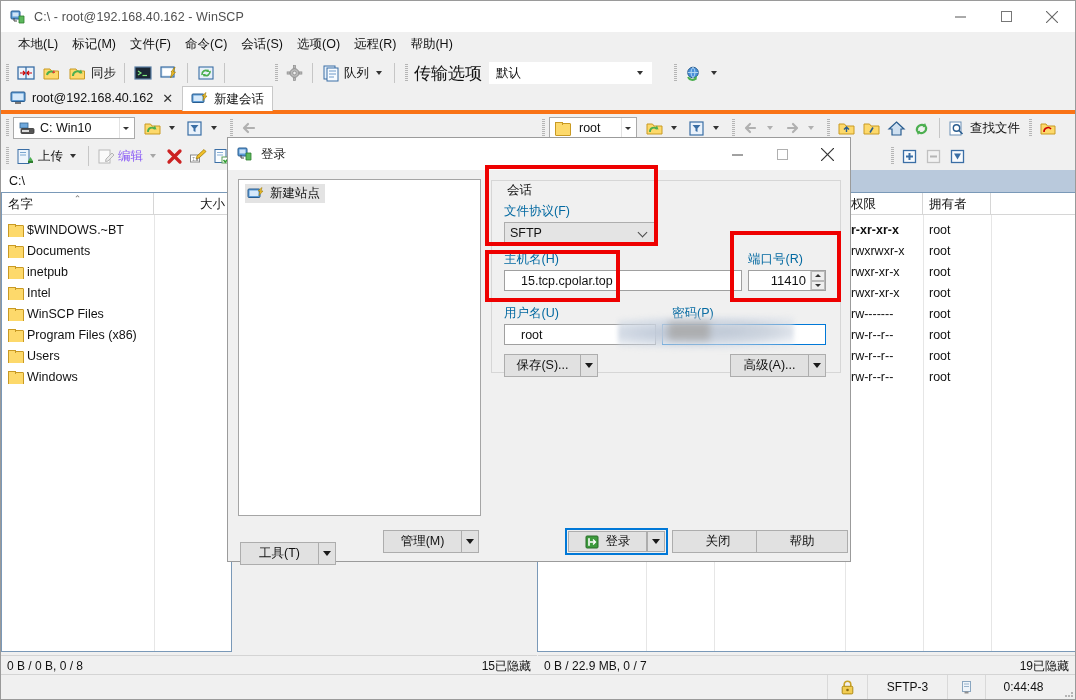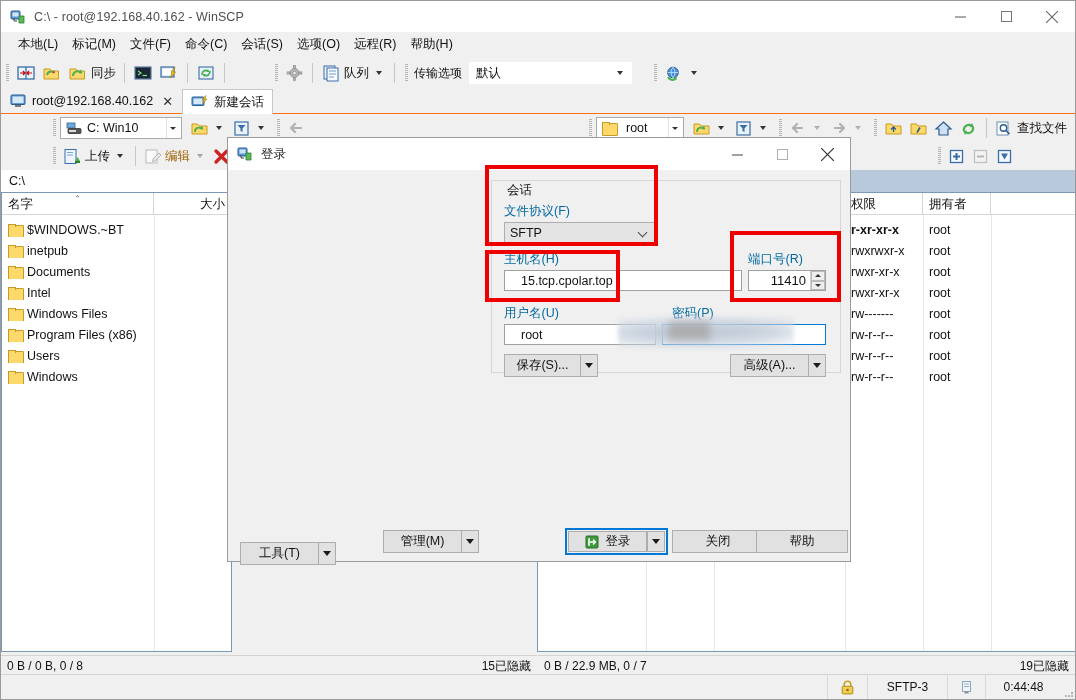--- a/index.html
+++ b/index.html
@@ -73,36 +73,36 @@
   .combo-flat {
     height: 22px; width: 163px; background: #fff; border: 1px solid #fff;
     display: flex; align-items: center; justify-content: space-between; padding: 0 4px 0 6px;
     font-size: 12.5px; color: #111;
   }
 
   
   .tabbar {
     position: absolute; left: 0; top: 88px; width: 1074px; height: 25px;
     background: #f0f0f0; display: flex; align-items: flex-end;
-    border-bottom: 1px solid #f97316;
+    border-bottom: 4px solid #f97316;
   }
   .tab {
     height: 25px; display: flex; align-items: center; gap: 6px;
     padding: 0 8px; font-size: 12.5px; color: #111;
     border: 1px solid transparent; border-bottom: none; background: transparent;
   }
   .tab.active {
     background: #ffffff; border-color: #c8c8c8; position: relative; top: 1px;
   }
   .tab .tab-close { color: #333; font-size: 13px; margin-left: 3px; }
 
   
   .panel-tb {
     position: absolute; height: 28px; background: #f0f0f0;
-    display: flex; align-items: center; margin-left: 47px;
+    display: flex; align-items: center;
   }
   .pathcombo {
     height: 22px; background: #fff; border: 1px solid #aaa;
     display: flex; align-items: center; padding: 0 2px 0 5px; gap: 5px;
     font-size: 12.5px; color: #111;
   }
   .pathcombo .arrow {
     width: 13px; height: 20px; display:flex; align-items:center; justify-content:center;
     border-left: 1px solid #e2e2e2;
   }
@@ -399,21 +399,21 @@
         <line x1="8" y1="10" x2="15" y2="10" stroke="#6f9ac9" stroke-width="1"></line>
         <line x1="8" y1="13" x2="13" y2="13" stroke="#6f9ac9" stroke-width="1"></line>
       </svg>
       <span class="lbl">队列</span>
       <span class="tb-caret"></span>
     </div>
 
     <div class="tb-sep"></div>
     <div class="tb-grip"></div>
 
-    <span class="lbl" style="margin:0 7px 0 2px;font-size:12px;color:#111">传输选项</span>
+    <span class="lbl" style="margin:0 7px 0 2px;font-size:17px;color:#111">传输选项</span>
     <div class="combo-flat">
       <span>默认</span>
       <span class="tb-caret"></span>
     </div>
 
     <div class="tb-grip" style="margin-left:22px"></div>
     <div class="tb-btn">
       <svg width="20" height="18" viewBox="0 0 20 18">
         <circle cx="9" cy="8.5" r="5.3" fill="#4a90d9" stroke="#2a5d8f" stroke-width="1"></circle>
         <path d="M3.8 8.5 h10.4 M9 3.2 a8 8 0 0 0 0 10.6 a8 8 0 0 0 0 -10.6" fill="none" stroke="#bcdcf5" stroke-width=".9"></path>
@@ -492,21 +492,21 @@
       </svg>
       <span class="lbl">上传</span>
       <span class="tb-caret"></span>
     </div>
     <div class="tb-sep"></div>
     <div class="tb-btn">
       <svg width="18" height="17" viewBox="0 0 18 17">
         <rect x="2" y="2" width="11" height="13" fill="#fafafa" stroke="#b8b8b8" stroke-width="1"></rect>
         <path d="M9 11 l6 -6 l2 2 l-6 6 l-2.5 .5 z" fill="#e8e8e8" stroke="#b0b0b0" stroke-width=".9"></path>
       </svg>
-      <span class="lbl" style="color:#a16207">编辑</span>
+      <span class="lbl" style="color:#8b5cf6">编辑</span>
       <span class="tb-caret" style="border-top-color:#a6a6a6"></span>
     </div>
     <div class="tb-btn">
       <svg width="17" height="17" viewBox="0 0 17 17">
         <path d="M3 3 l11 11 M14 3 l-11 11" stroke="#cc2222" stroke-width="3.3" stroke-linecap="round"></path>
       </svg>
     </div>
     <div class="tb-btn">
       <svg width="18" height="17" viewBox="0 0 18 17">
         <rect x="1.5" y="7" width="9" height="7" fill="#fff" stroke="#8a8a8a" stroke-width="1"></rect>
@@ -545,42 +545,42 @@
         <div class="frow">
           <div class="fcell" style="width: 152px; display: flex; align-items: center;">
             <span class="folder-ic"></span>
             <span>$WINDOWS.~BT</span>
           </div>
           <div class="fcell r" style="width: 78px;"></div>
         </div>
         <div class="frow">
           <div class="fcell" style="width: 152px; display: flex; align-items: center;">
             <span class="folder-ic"></span>
-            <span>inetpub</span>
+            <span>Documents</span>
           </div>
           <div class="fcell r" style="width: 78px;"></div>
         </div>
         <div class="frow">
           <div class="fcell" style="width: 152px; display: flex; align-items: center;">
             <span class="folder-ic"></span>
-            <span>Documents</span>
+            <span>inetpub</span>
           </div>
           <div class="fcell r" style="width: 78px;"></div>
         </div>
         <div class="frow">
           <div class="fcell" style="width: 152px; display: flex; align-items: center;">
             <span class="folder-ic"></span>
             <span>Intel</span>
           </div>
           <div class="fcell r" style="width: 78px;"></div>
         </div>
         <div class="frow">
           <div class="fcell" style="width: 152px; display: flex; align-items: center;">
             <span class="folder-ic"></span>
-            <span>Windows Files</span>
+            <span>WinSCP Files</span>
           </div>
           <div class="fcell r" style="width: 78px;"></div>
         </div>
         <div class="frow">
           <div class="fcell" style="width: 152px; display: flex; align-items: center;">
             <span class="folder-ic"></span>
             <span>Program Files (x86)</span>
           </div>
           <div class="fcell r" style="width: 78px;"></div>
         </div>
@@ -852,20 +852,30 @@
         </div>
         <div class="dlg-wbtn">
           <svg width="13" height="13">
               <line x1="0" y1="0" x2="13" y2="13" stroke="#333" stroke-width="1.2"></line>
               <line x1="13" y1="0" x2="0" y2="13" stroke="#333" stroke-width="1.2"></line>
             </svg>
         </div>
       </div>
     </div>
 
+    <div class="tree">
+      <div class="treeitem">
+        <svg width="17" height="14" viewBox="0 0 17 14">
+          <rect x="1" y="2" width="12" height="8.5" rx="1" fill="#5b9bd5" stroke="#2a5d8f" stroke-width="1"></rect>
+          <rect x="2.5" y="3.5" width="9" height="5.5" fill="#d6e9fa"></rect>
+          <path d="M11 4 l4 -3.5 l-1 3.5 l2 0 l-4 4.5 l1 -4.5 z" fill="#f2c029" stroke="#a07c08" stroke-width=".6"></path>
+        </svg>
+        <span>新建站点</span>
+      </div>
+    </div>
 
     <div class="groupbox"></div>
     <div class="gb-legend">会话</div>
 
     <div class="fld-label" style="left:276px;top:65px">文件协议(F)</div>
     <div class="selectbox" style="left:276px;top:84px;width:151px">
       <span>SFTP</span>
       <span class="chevron"></span>
     </div>
 

